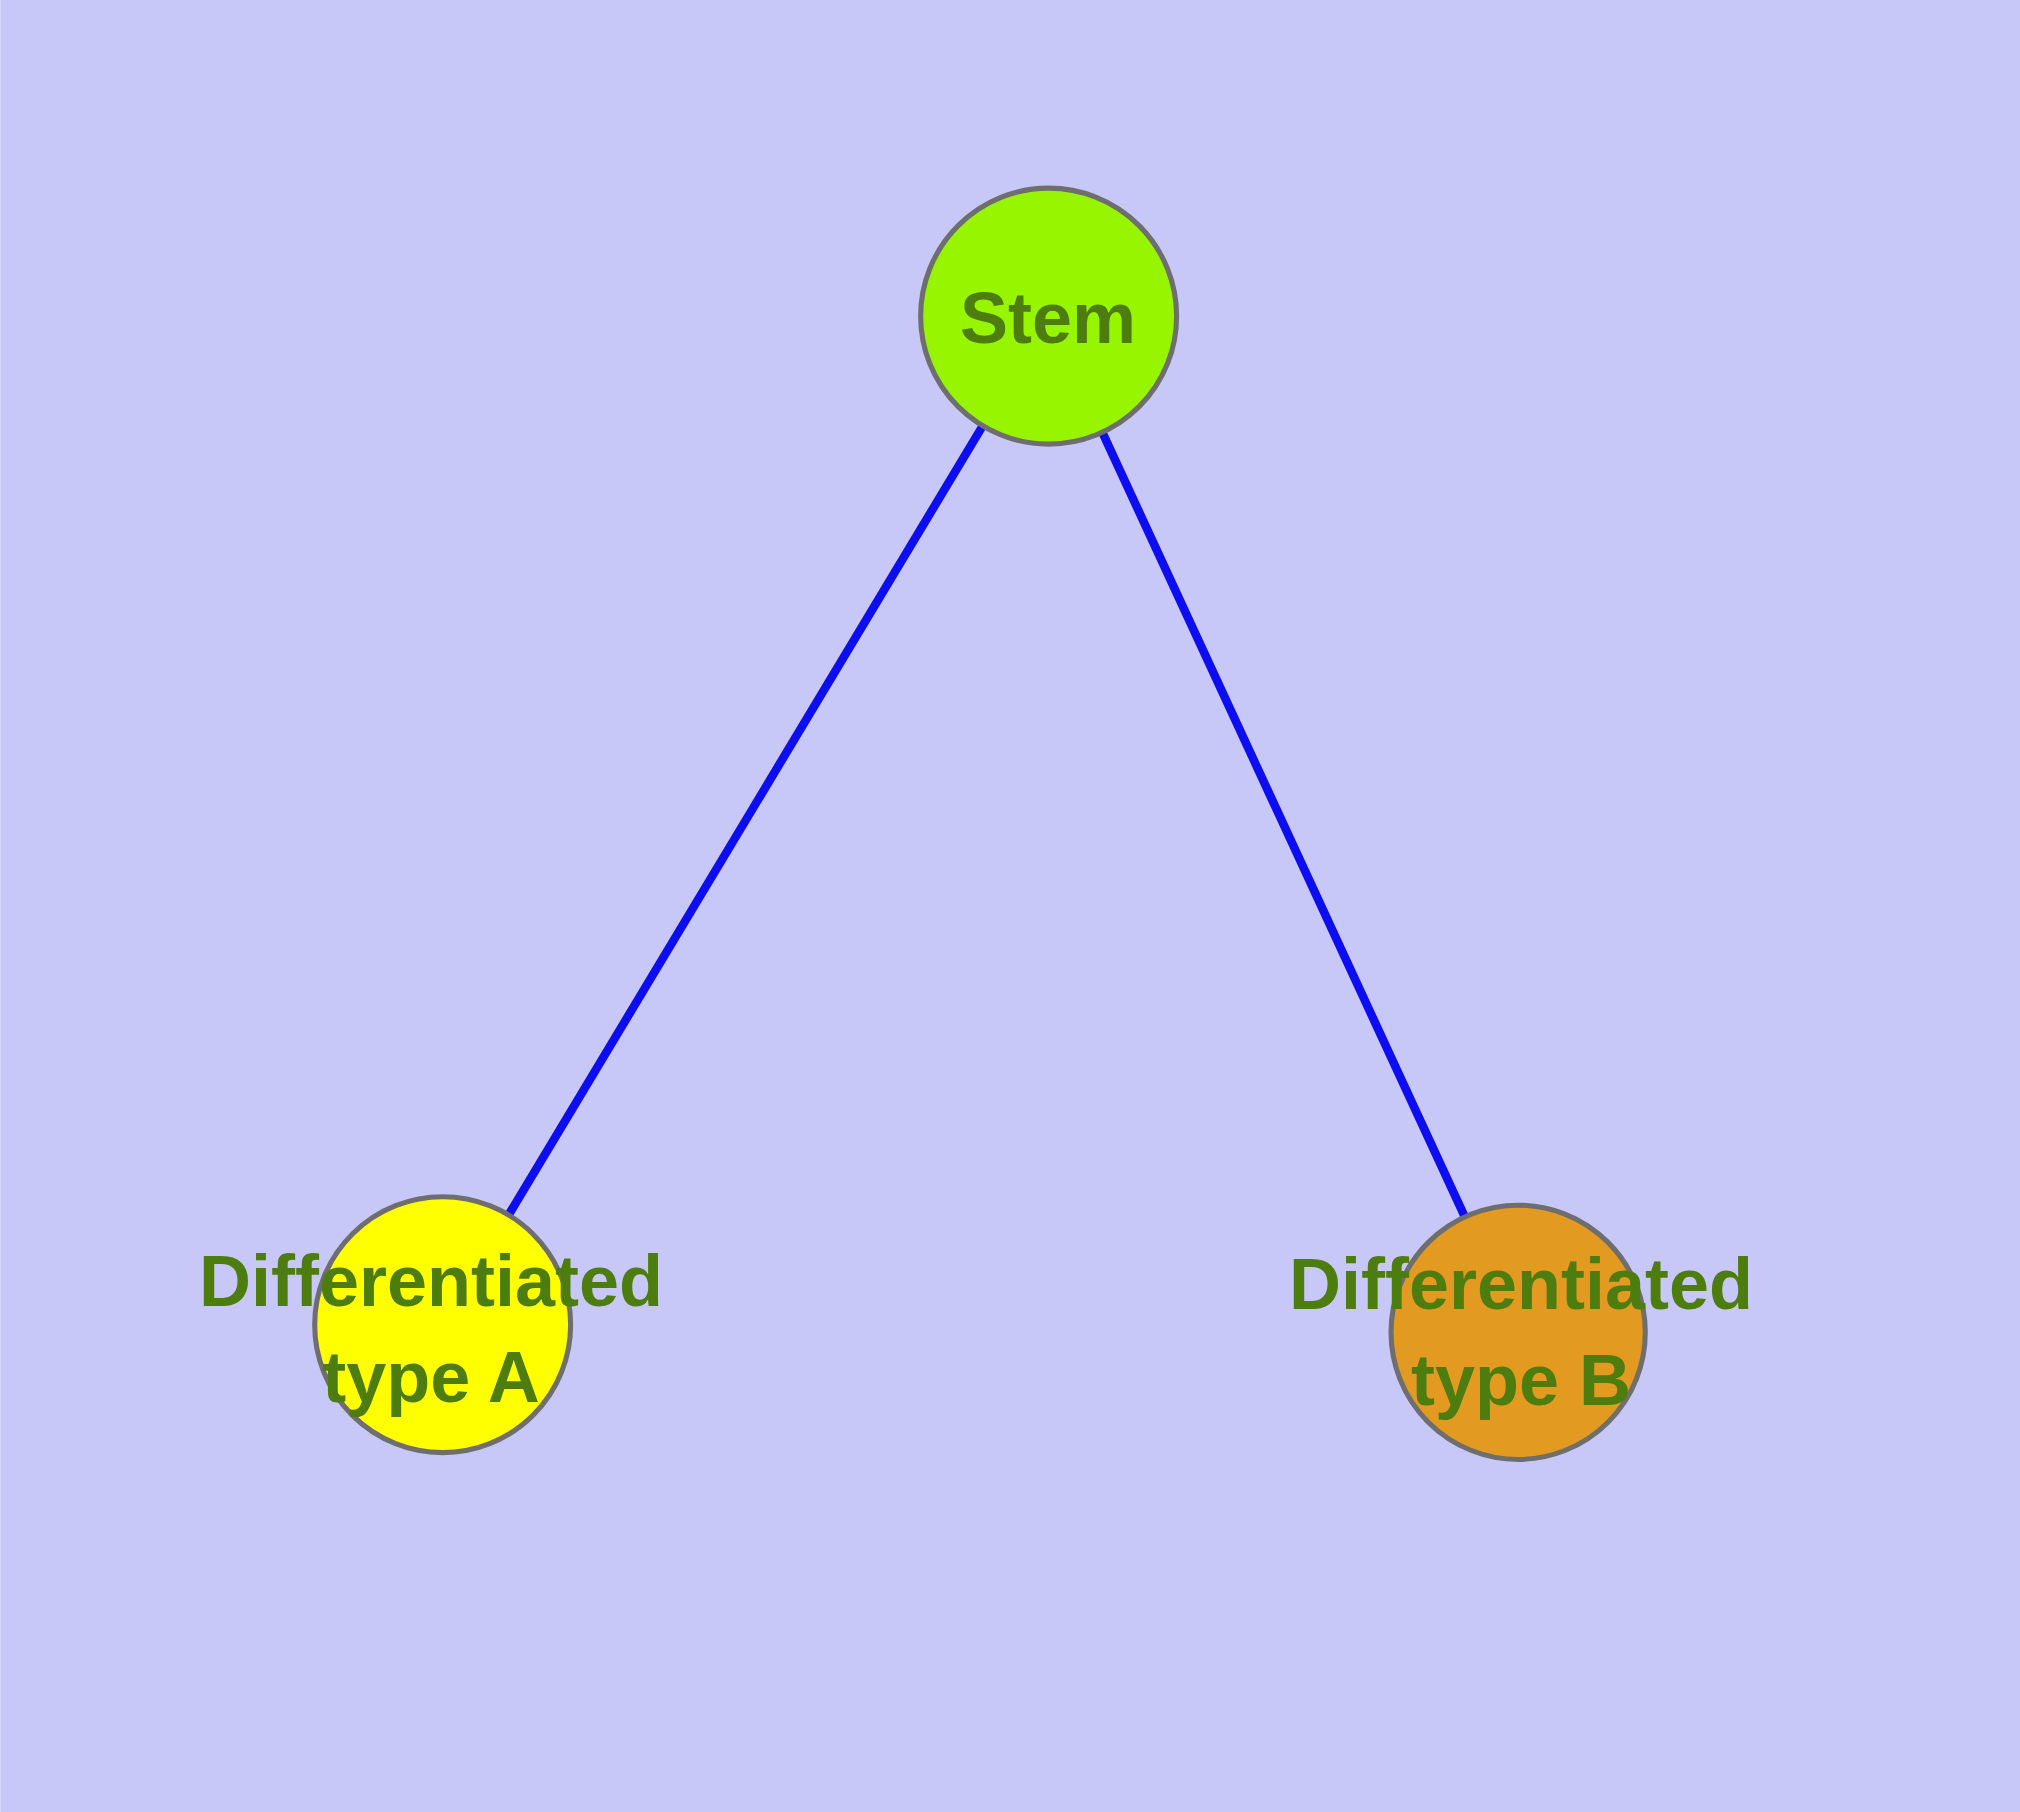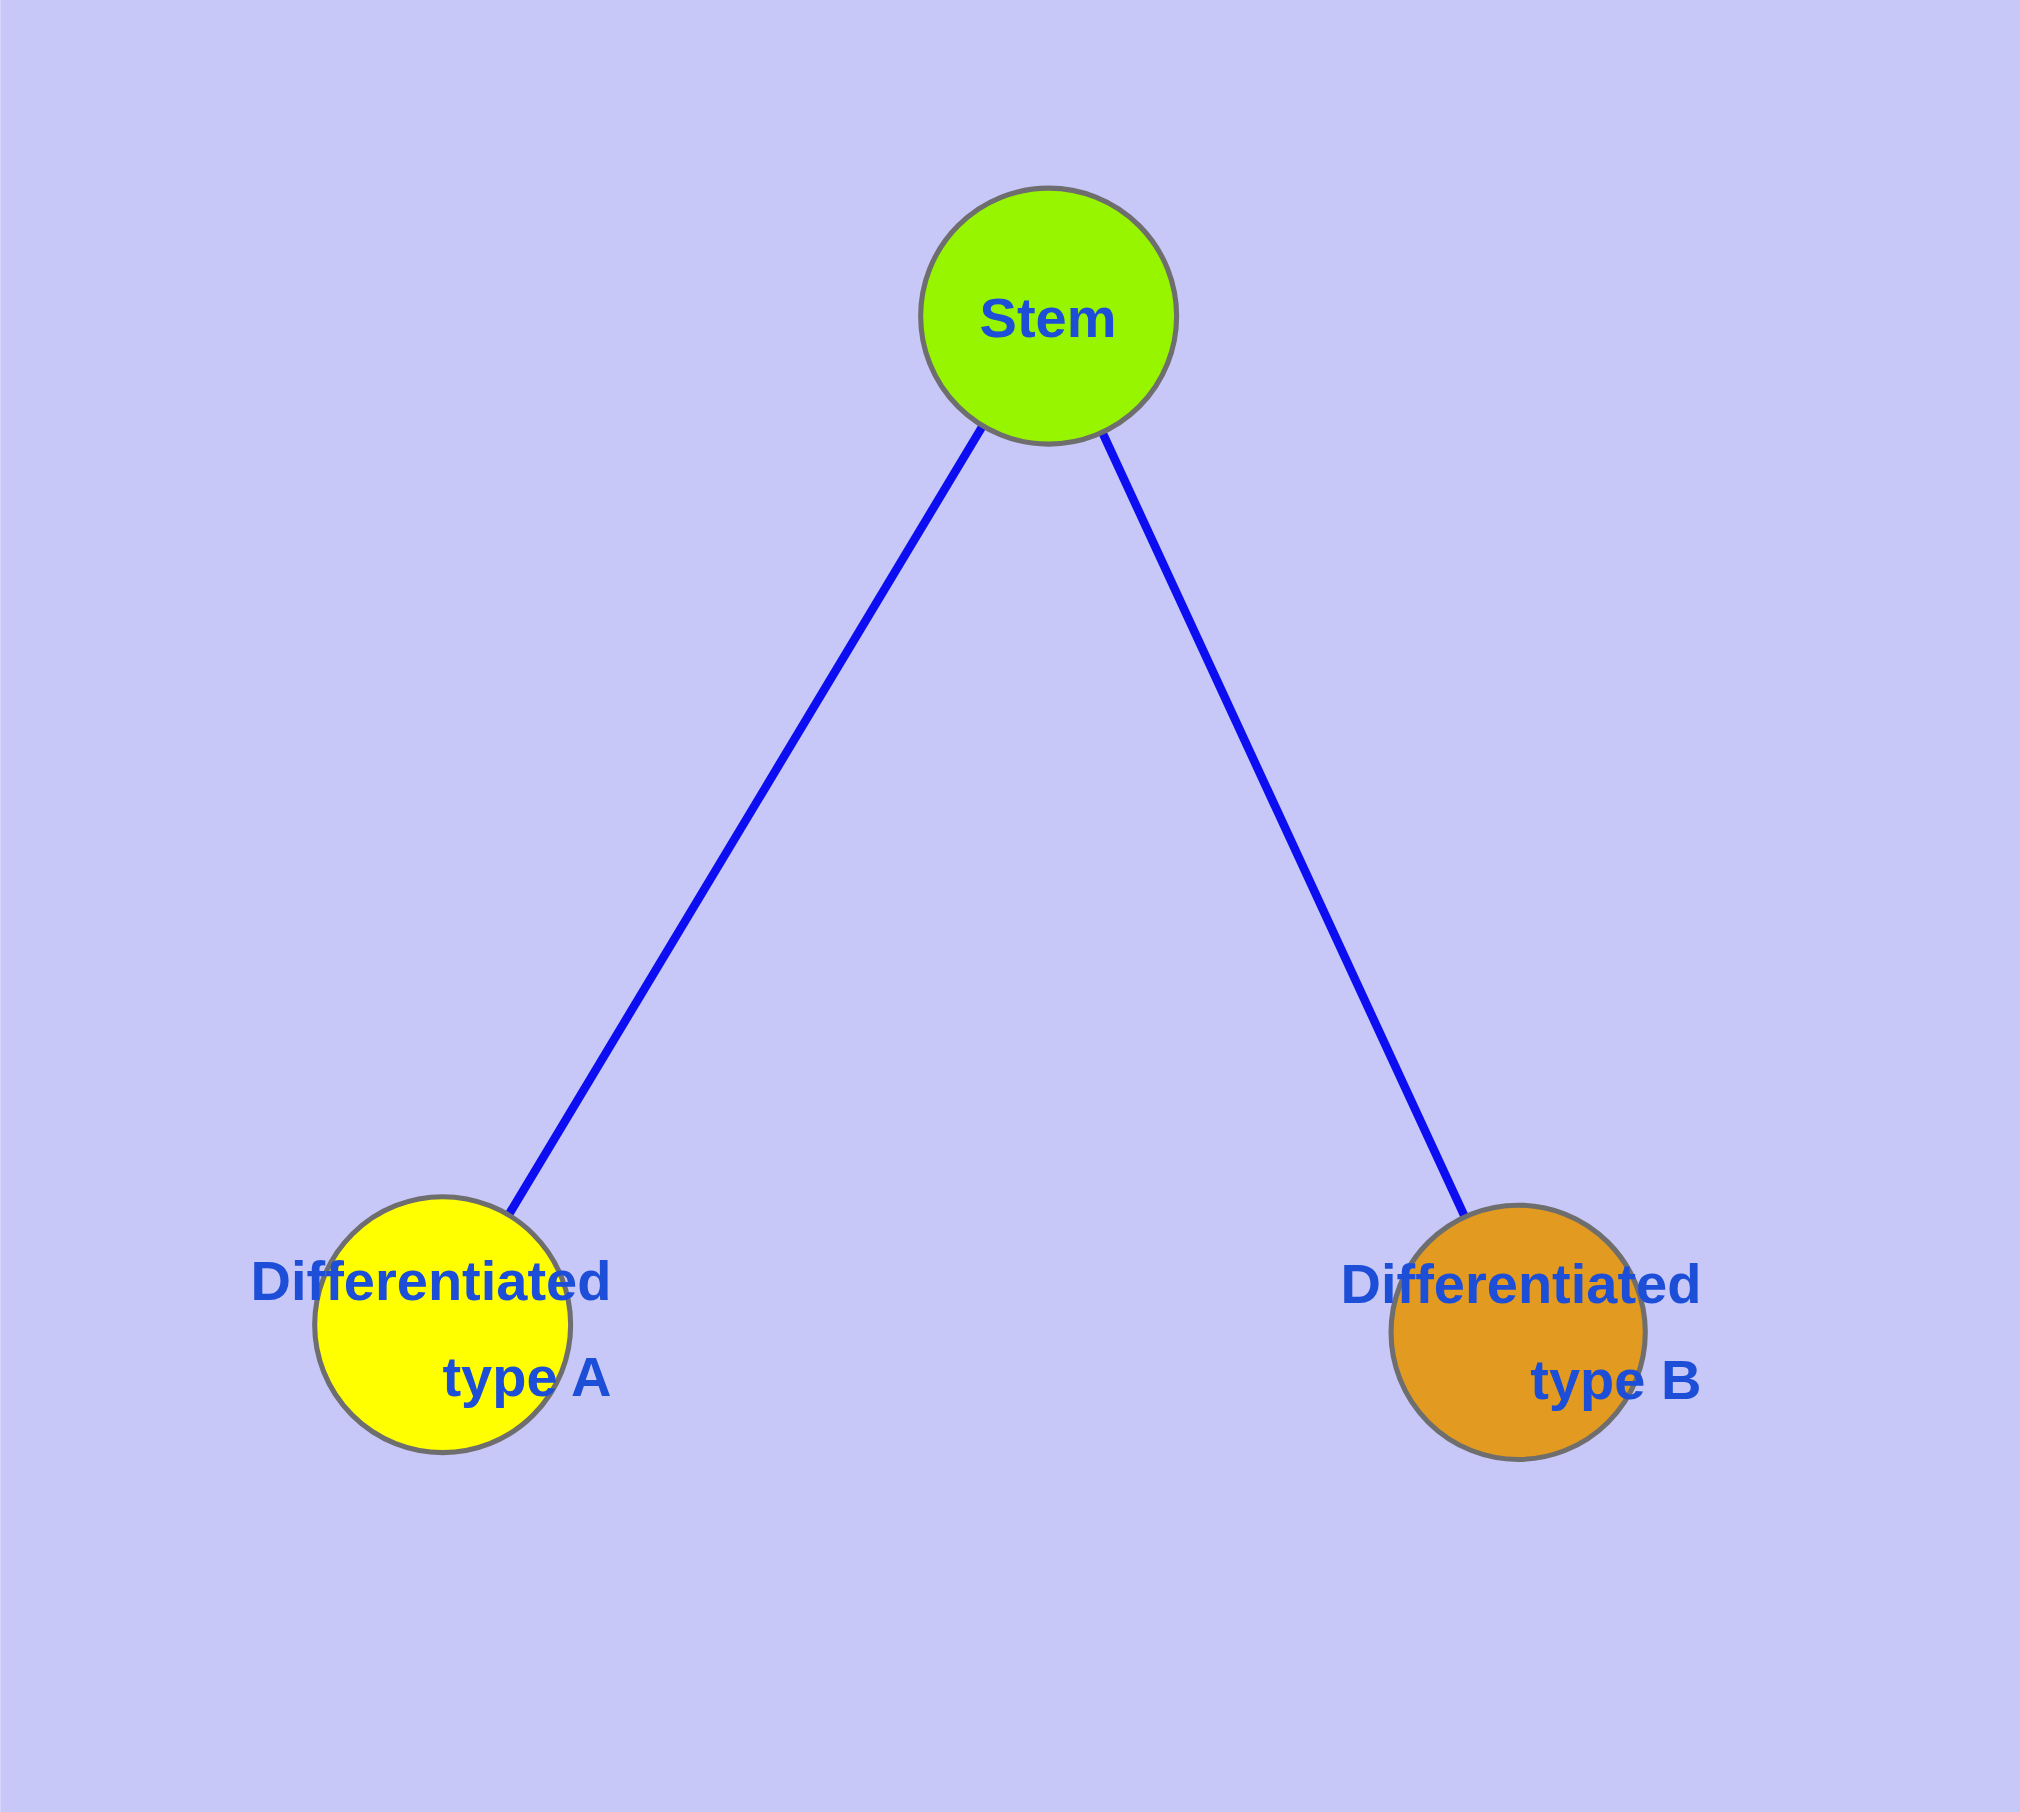--- a/index.html
+++ b/index.html
@@ -24,24 +24,24 @@
     stroke-width: 10px;
     fill: none;
   }
   .node-circle {
     stroke-width: 6px;
   }
   .node-label {
     position: absolute;
     transform: translate(-50%, -50%);
     font-weight: 700;
-    font-size: 56px;
+    font-size: 72px;
     line-height: 96px;
-    color: #1d4ed8;
-    text-align: right;
+    color: #4d7c0f;
+    text-align: center;
     white-space: pre-line;
     letter-spacing: 0;
   }
   .stem-label   { left: 1048px; top: 318px;  }
   .type-a-label { left: 431px;  top: 1329px; }
   .type-b-label { left: 1521px; top: 1332px; }
 </style>
 </head>
 <body>
 

